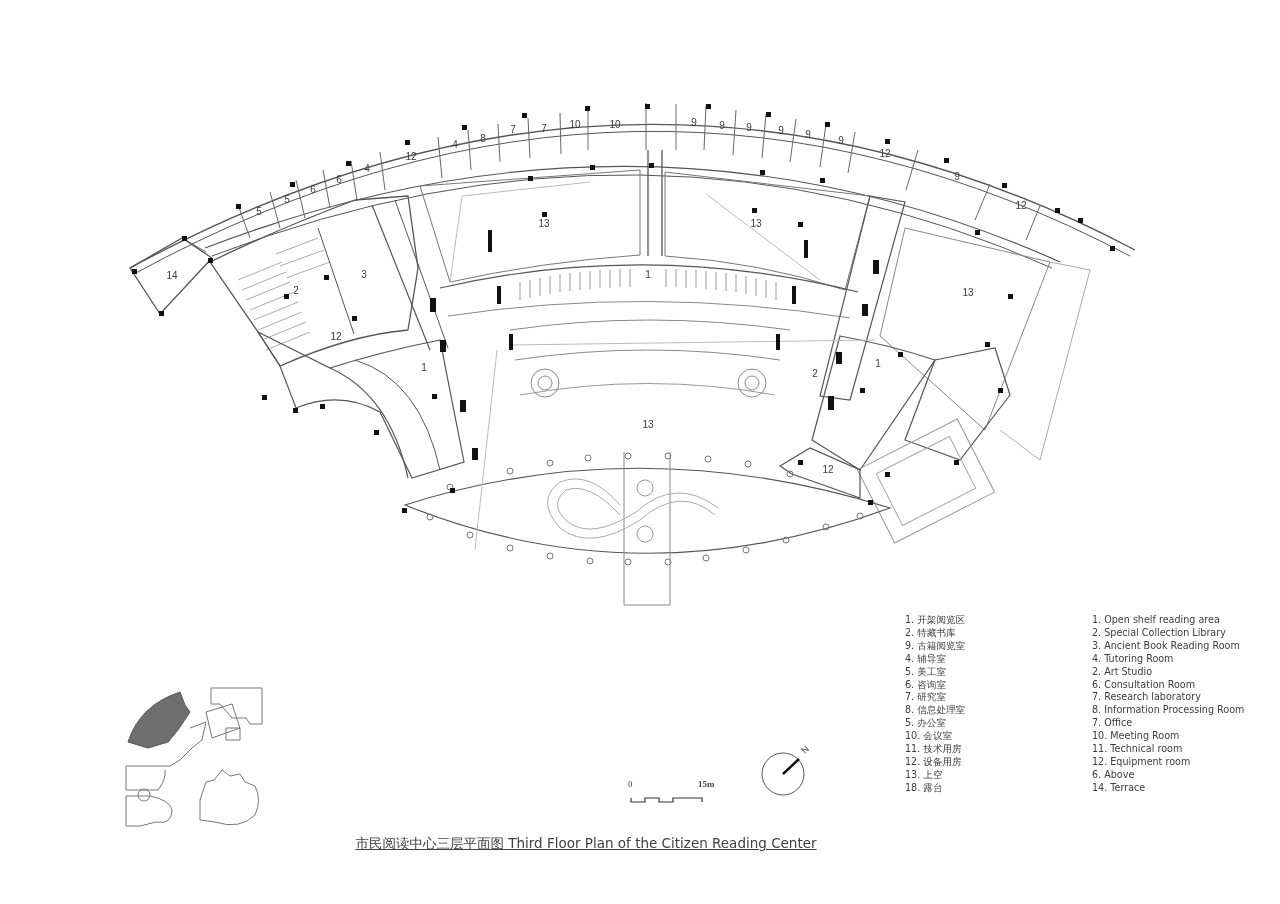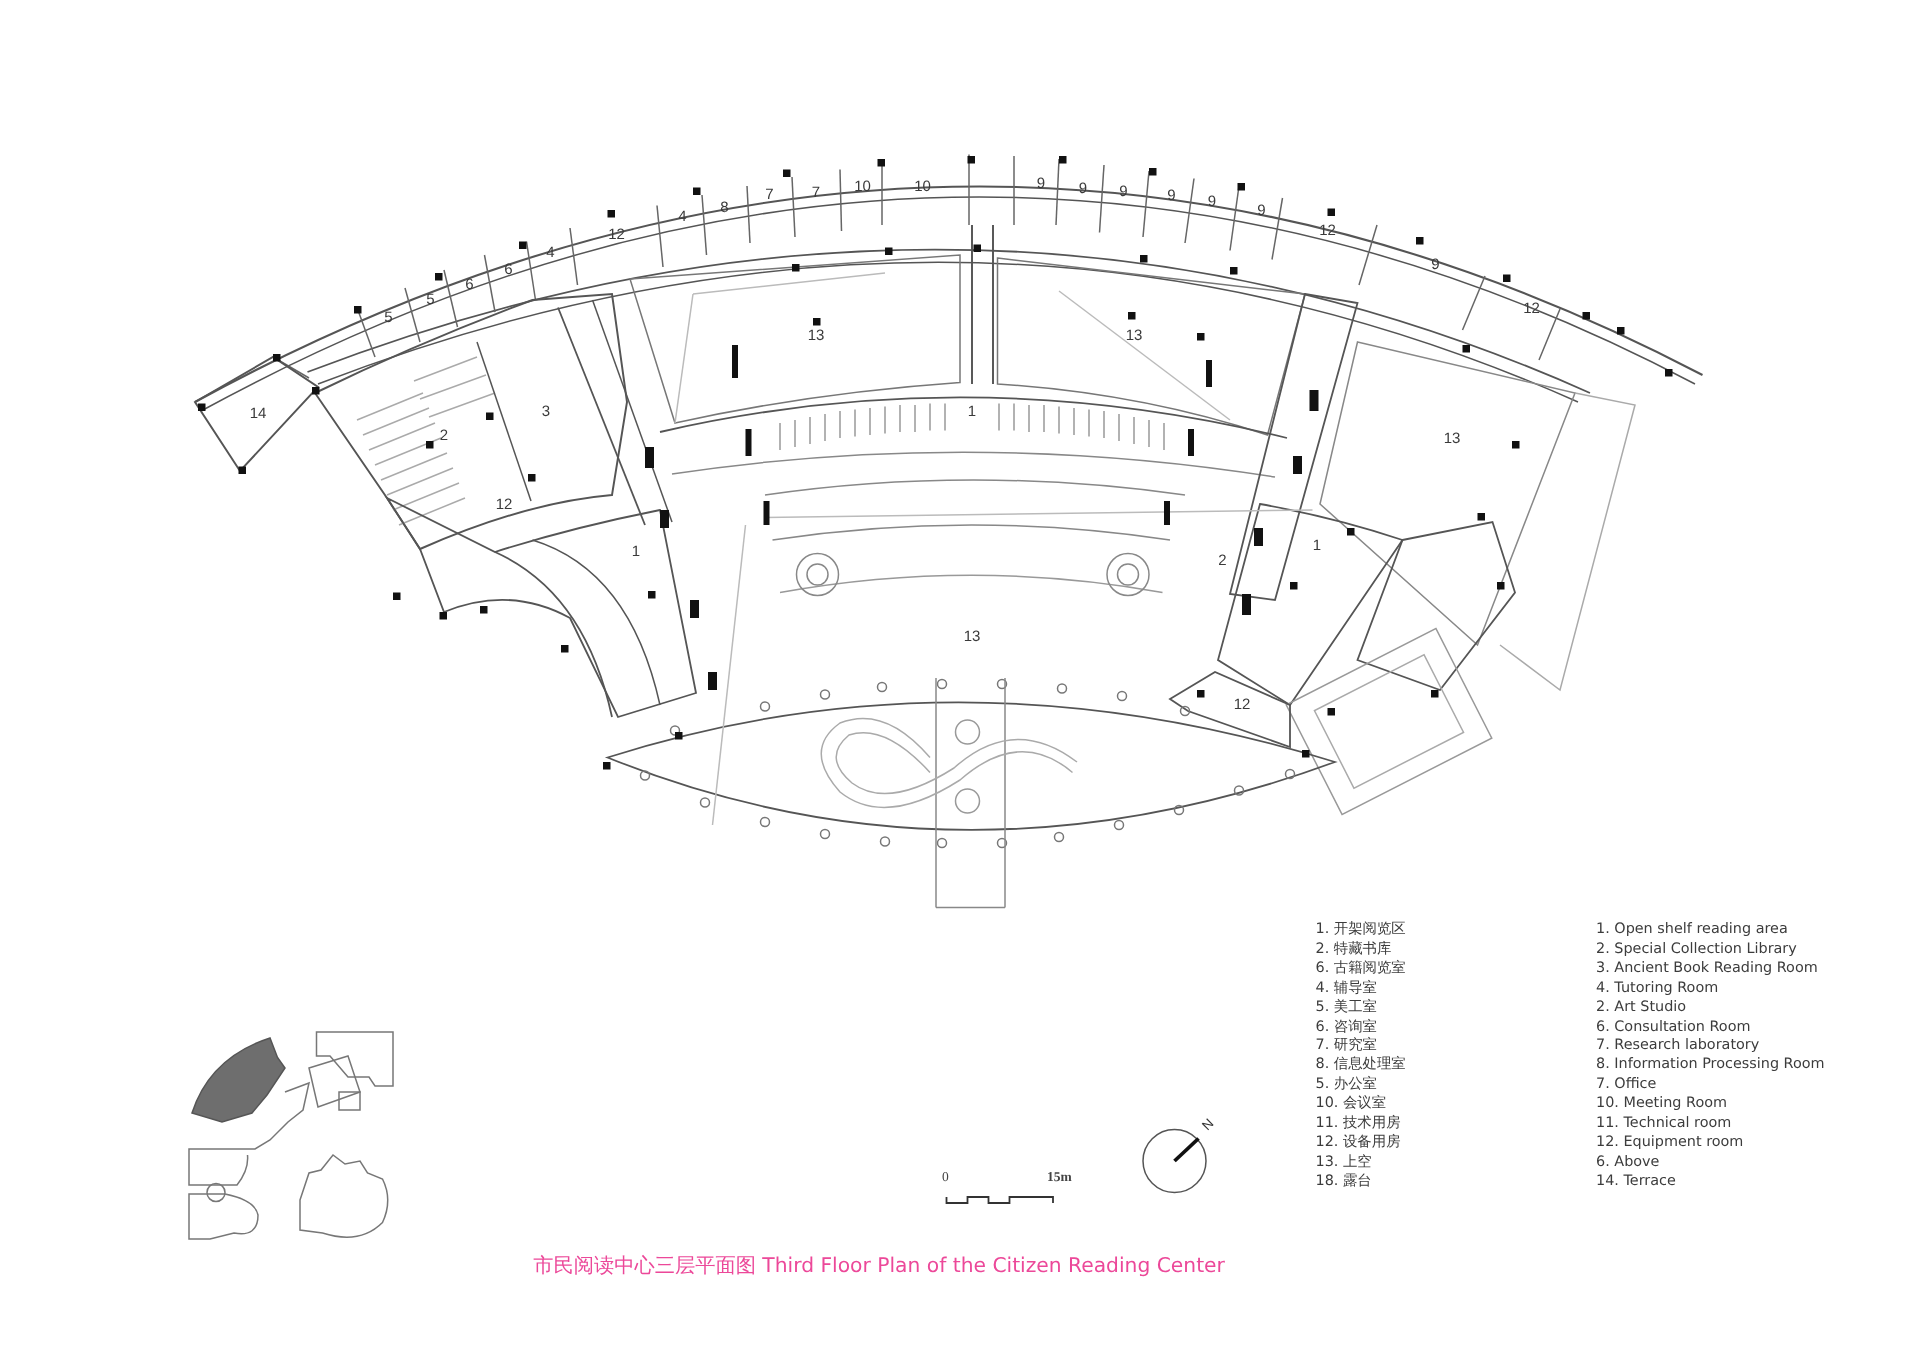--- a/index.html
+++ b/index.html
@@ -1,24 +1,24 @@
 <!DOCTYPE html>
 <html><head>
 <meta charset="utf-8">
 <style>
   html, body { margin: 0; padding: 0; background: #ffffff; }
   body { width: 1280px; height: 904px; position: relative; overflow: hidden;
          font-family: "DejaVu Sans", "Liberation Sans", sans-serif; color: #333; }
   #plan { position: absolute; left: 0; top: 0; width: 1280px; height: 904px; }
   .room-label { font-family: "Liberation Sans", sans-serif; font-size: 10px; fill: #3a3a3a; text-anchor: middle; dominant-baseline: middle; }
-  .legend { position: absolute; top: 614px; font-size: 9.6px; line-height: 12.9px; color: #3c3c3c; }
+  .legend { position: absolute; top: 614px; font-size: 9.6px; line-height: 12.9px; color: #3c3c3c; margin-left: 28px; }
   .legend div { white-space: nowrap; }
   #legend-cn { left: 877px; }
   #legend-en { left: 1064px; }
-  .title { position: absolute; left: 0; width: 1172px; top: 835px; text-align: center; font-size: 13.5px; color: #ec4899; }
+  .title { position: absolute; left: 0; width: 1172px; top: 835px; text-align: center; font-size: 13.5px; color: #404040; text-decoration: underline; }
   .scale-label { position: absolute; font-family: "Liberation Serif", serif; font-size: 9px; color: #444; }
 </style>
 </head>
 <body>
 
 <svg id="plan" viewBox="0 0 1280 904" xmlns="http://www.w3.org/2000/svg">
   <g fill="none" stroke="#555" stroke-width="1">
 
     <path d="M130 268 Q 640 -10 1135 250" stroke-width="1.4"></path>
     <path d="M134 274 Q 640 -2 1130 256"></path>
@@ -293,21 +293,21 @@
     <text x="805" y="754" font-size="9" fill="#333" transform="rotate(-45 805 754)" font-family="Liberation Sans, sans-serif">N</text>
   </g>
 </svg>
 
 <div class="scale-label" style="left:628px; top:779px;">0</div>
 <div class="scale-label" style="left:698px; top:779px;font-weight:bold;">15m</div>
 
 <div class="legend" id="legend-cn">
   <div>1. 开架阅览区</div>
   <div>2. 特藏书库</div>
-  <div>6. 古籍阅览室</div>
+  <div>9. 古籍阅览室</div>
   <div>4. 辅导室</div>
   <div>5. 美工室</div>
   <div>6. 咨询室</div>
   <div>7. 研究室</div>
   <div>8. 信息处理室</div>
   <div>5. 办公室</div>
   <div>10. 会议室</div>
   <div>11. 技术用房</div>
   <div>12. 设备用房</div>
   <div>13. 上空</div>

